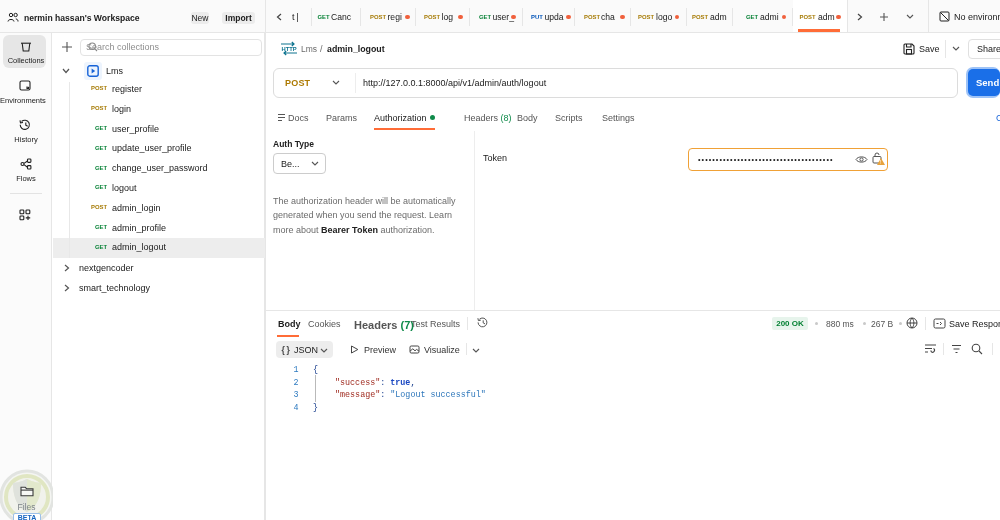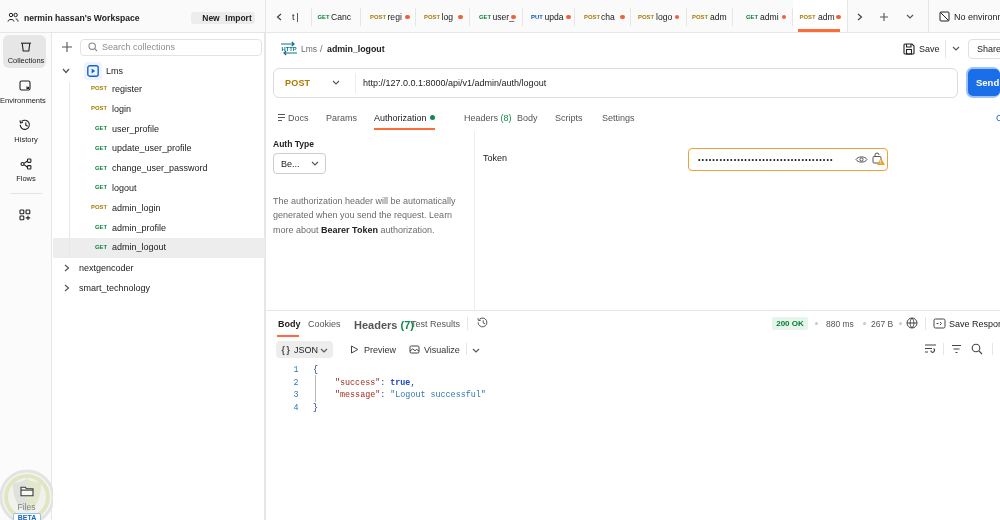--- a/index.html
+++ b/index.html
@@ -23,21 +23,21 @@
 
   <div class="abs" style="left:0;top:0;width:1000px;height:33px;background:#fafafa;border-bottom:1px solid #e6e6e6;"></div>
 
   <svg class="abs" style="left:7px;top:12px;" width="12" height="11" viewBox="0 0 12 11" fill="none" stroke="#212121" stroke-width="1">
     <circle cx="4" cy="3" r="1.7"></circle>
       <path d="M1 9.5 C1 6.8 7 6.8 7 9.5"></path>
     <circle cx="8.6" cy="3" r="1.7"></circle>
       <path d="M8.8 6.9 C10.8 7.3 11 8.3 11 9.5"></path>
   </svg>
   <div class="abs" style="left:24px;top:13px;font-size:8.6px;font-weight:bold;">nermin hassan's Workspace</div>
-  <div class="abs" style="left:191px;top:11.5px;width:40px;height:12.5px;background:#ececec;border-radius:3px;font-size:8.5px;font-weight:bold;text-align:center;line-height:12.5px;">New</div>
+  <div class="abs" style="left:191px;top:11.5px;width:18px;height:12.5px;background:#ececec;border-radius:3px;font-size:8.5px;font-weight:normal;text-align:center;line-height:12.5px;">New</div>
   <div class="abs" style="left:222px;top:11.5px;width:33px;height:12.5px;background:#ececec;border-radius:3px;font-size:8.5px;font-weight:bold;text-align:center;line-height:12.5px;">Import</div>
 
   <svg class="abs" style="left:276px;top:13px;" width="6" height="8" viewBox="0 0 6 8" fill="none" stroke="#444" stroke-width="1.2">
       <path d="M5 1 L1.5 4 L5 7"></path>
     </svg>
   <div class="abs" style="left:292px;top:12px;font-size:9px;color:#212121;">t |</div>
   <div class="vline" style="left:311px;top:8px;height:18px;"></div>
   <div class="vline" style="left:360px;top:8px;height:18px;"></div>
   <div class="vline" style="left:415px;top:8px;height:18px;"></div>
   <div class="vline" style="left:469px;top:8px;height:18px;"></div>
@@ -161,21 +161,21 @@
   <div class="abs" style="left:53px;top:33px;width:212px;height:487px;background:#fff;border-right:1px solid #e6e6e6;"></div>
 
   <svg class="abs" style="left:61px;top:41px;" width="12" height="12" viewBox="0 0 12 12" stroke="#555" stroke-width="1.1">
       <path d="M6 1 V11 M1 6 H11"></path>
     </svg>
   <div class="abs" style="left:80px;top:38.5px;width:182px;height:17px;border:1px solid #e3e3e3;border-radius:4px;background:#fff;"></div>
   <svg class="abs" style="left:88px;top:42px;" width="10" height="10" viewBox="0 0 10 10" fill="none" stroke="#888" stroke-width="1.1">
       <circle cx="4.2" cy="4.2" r="3.2"></circle>
       <path d="M6.7 6.7 L9 9"></path>
     </svg>
-  <div class="abs" style="left:102px;top:42px;font-size:9px;color:#8e8e8e;">Search collections</div>
+  <div class="abs" style="left:86px;top:42px;font-size:9px;color:#8e8e8e;">Search collections</div>
 
   <div class="abs" style="left:53px;top:238px;width:212px;height:20px;background:#ededed;"></div>
 
   <div class="vline" style="left:69px;top:82px;height:176px;background:#e8e8e8;"></div>
 
   <svg class="abs" style="left:62px;top:68px;" width="8" height="6" viewBox="0 0 8 6" fill="none" stroke="#555" stroke-width="1.2">
       <path d="M1 1 L4 4.5 L7 1"></path>
     </svg>
   <div class="abs" style="left:84px;top:62px;width:18px;height:18px;background:#edf4fd;border-radius:3px;"></div>
   <svg class="abs" style="left:87px;top:65px;" width="12" height="12" viewBox="0 0 12 12" fill="none">

